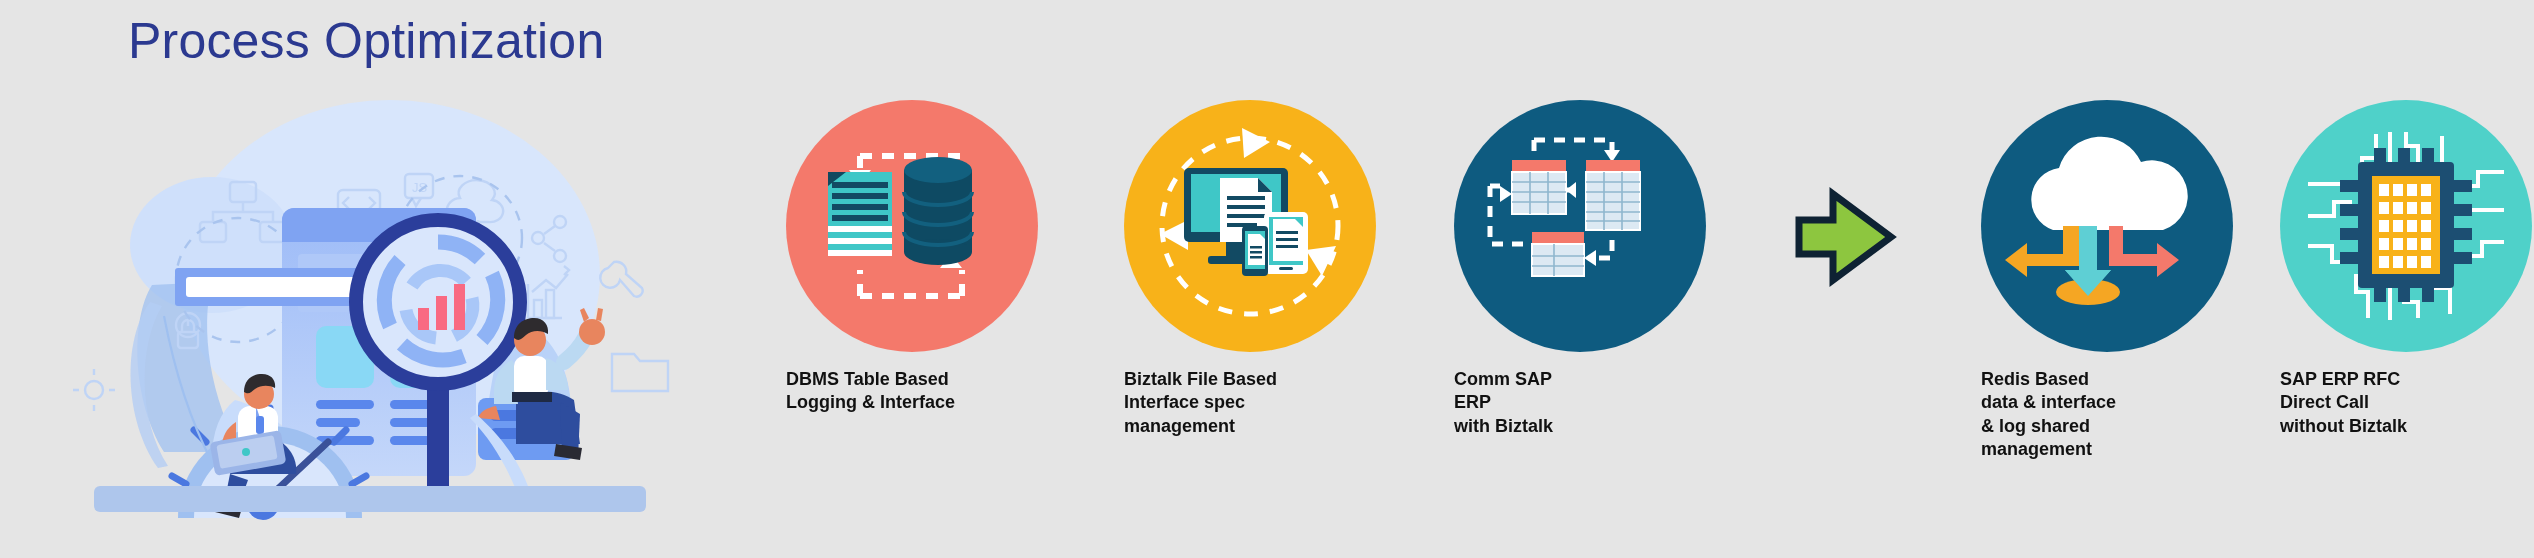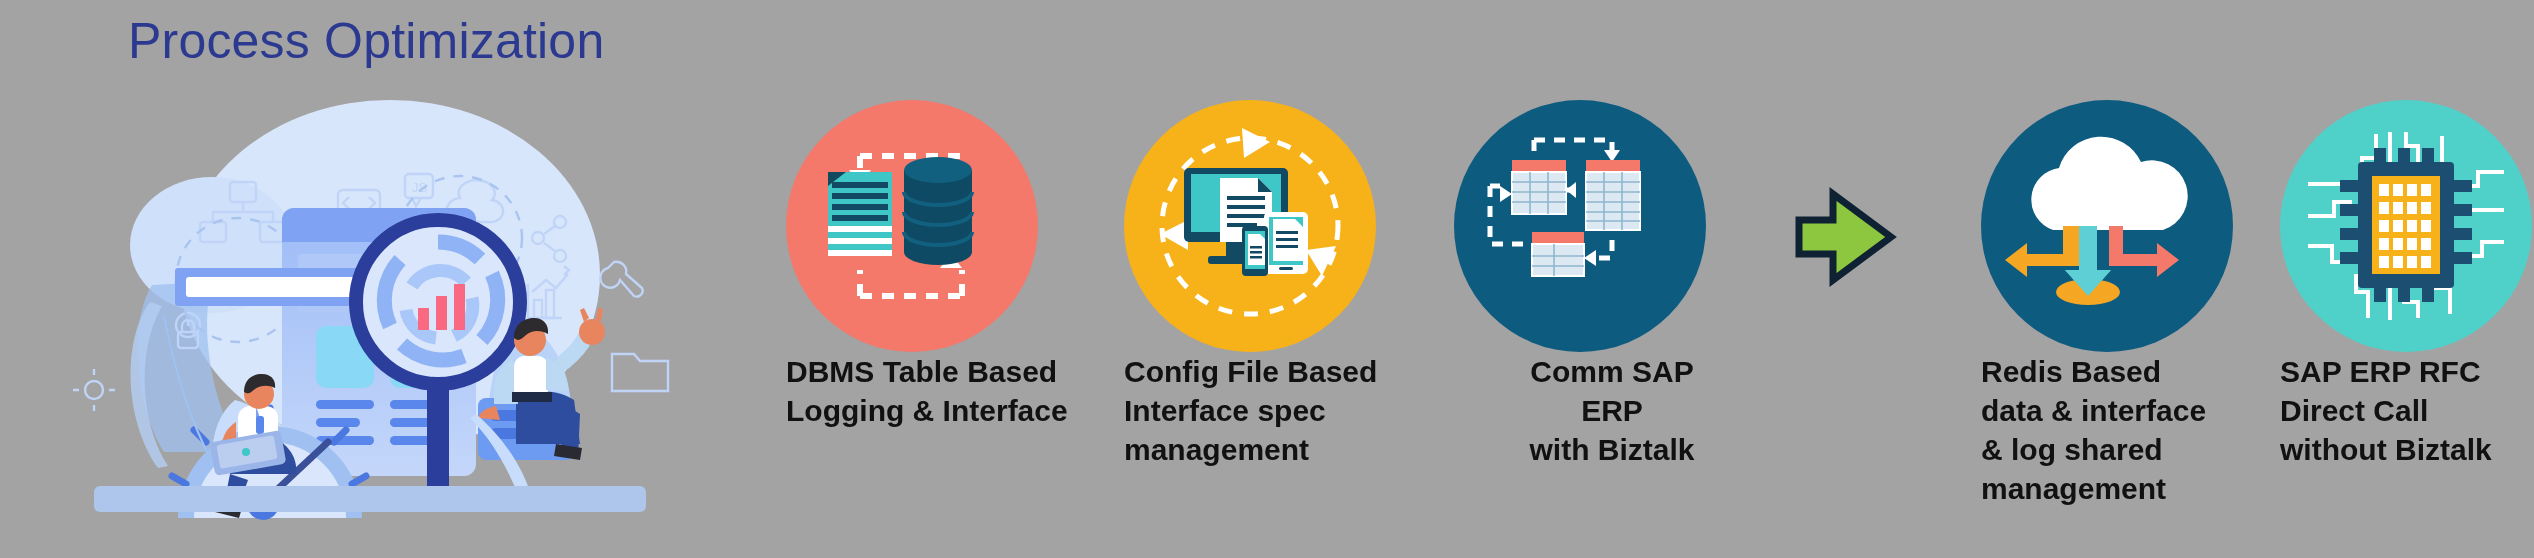--- a/index.html
+++ b/index.html
@@ -1,20 +1,20 @@
 <!DOCTYPE html>
 <html><head>
 <meta charset="utf-8">
 <style>
   html,body{margin:0;padding:0;background:#ffffff;}
   body{
     width:2534px;height:558px;overflow:hidden;position:relative;
     font-family:"Liberation Sans","DejaVu Sans",sans-serif;
   }
-  .stage{position:absolute;inset:0;background:#a3a3a3;text-decoration:underline;}
+  .stage{position:absolute;inset:0;background:#e5e5e5;text-decoration:underline;}
 
   
   .title{
     position:absolute;left:128px;top:12px;
     font-size:50px;font-weight:400;letter-spacing:0.2px;
     color:#2B3990;white-space:nowrap;
   }
 
   
   .hero{position:absolute;left:60px;top:70px;width:640px;height:450px;}
@@ -22,28 +22,28 @@
 
   
   .flow{position:absolute;left:750px;top:100px;width:1780px;height:430px;}
   .step{position:absolute;top:0;width:330px;}
   .step .circle{
     position:relative;width:252px;height:252px;border-radius:50%;
     margin-left:14px;
   }
   .step .circle svg{position:absolute;inset:0;width:100%;height:100%;}
   .step .label{
-    margin-left:14px;
-    font-size:30px;font-weight:700;line-height:1.30;
+    margin-top:16px;margin-left:14px;
+    font-size:18px;font-weight:700;line-height:1.30;
     color:#111111;white-space:pre-line;
   }
 
   .step-1{left:22px;}
   .step-2{left:360px;}
-  .step-3{left:690px;text-align:center;}
+  .step-3{left:690px;}
   .arrow-wrap{position:absolute;left:1035px;top:82px;width:120px;height:110px;}
   .arrow-wrap svg{display:block;width:100%;height:100%;}
   .step-4{left:1217px;}
   .step-5{left:1508px;}
   .step-5 .circle{margin-left:22px;}
   .step-5 .label{margin-left:22px;}
 </style>
 </head>
 <body style="background: rgb(255, 255, 255);">
 
@@ -271,21 +271,21 @@
           <rect x="118" y="126" width="26" height="50" rx="4" fill="#124A63"></rect>
           <rect x="121" y="131" width="20" height="38" fill="#3FC7C7"></rect>
           <path d="M124 134 h12 l5 5 v26 h-17z" fill="#FFFFFF"></path>
           <g fill="#124A63">
             <rect x="126" y="146" width="12" height="2.5"></rect>
             <rect x="126" y="151" width="12" height="2.5"></rect>
             <rect x="126" y="156" width="12" height="2.5"></rect>
           </g>
         </svg>
       </div>
-      <div class="label">Config File Based
+      <div class="label">Biztalk File Based
 Interface spec
 management</div>
     </div>
 
     <div class="step step-3">
       <div class="circle" style="background:#0E5B80">
         <svg viewBox="0 0 252 252" xmlns="http://www.w3.org/2000/svg">
           <g stroke="#FFFFFF" stroke-width="5" fill="none" stroke-dasharray="11 9">
             <path d="M80 40 h78 v16"></path>
             <path d="M80 40 v18"></path>

